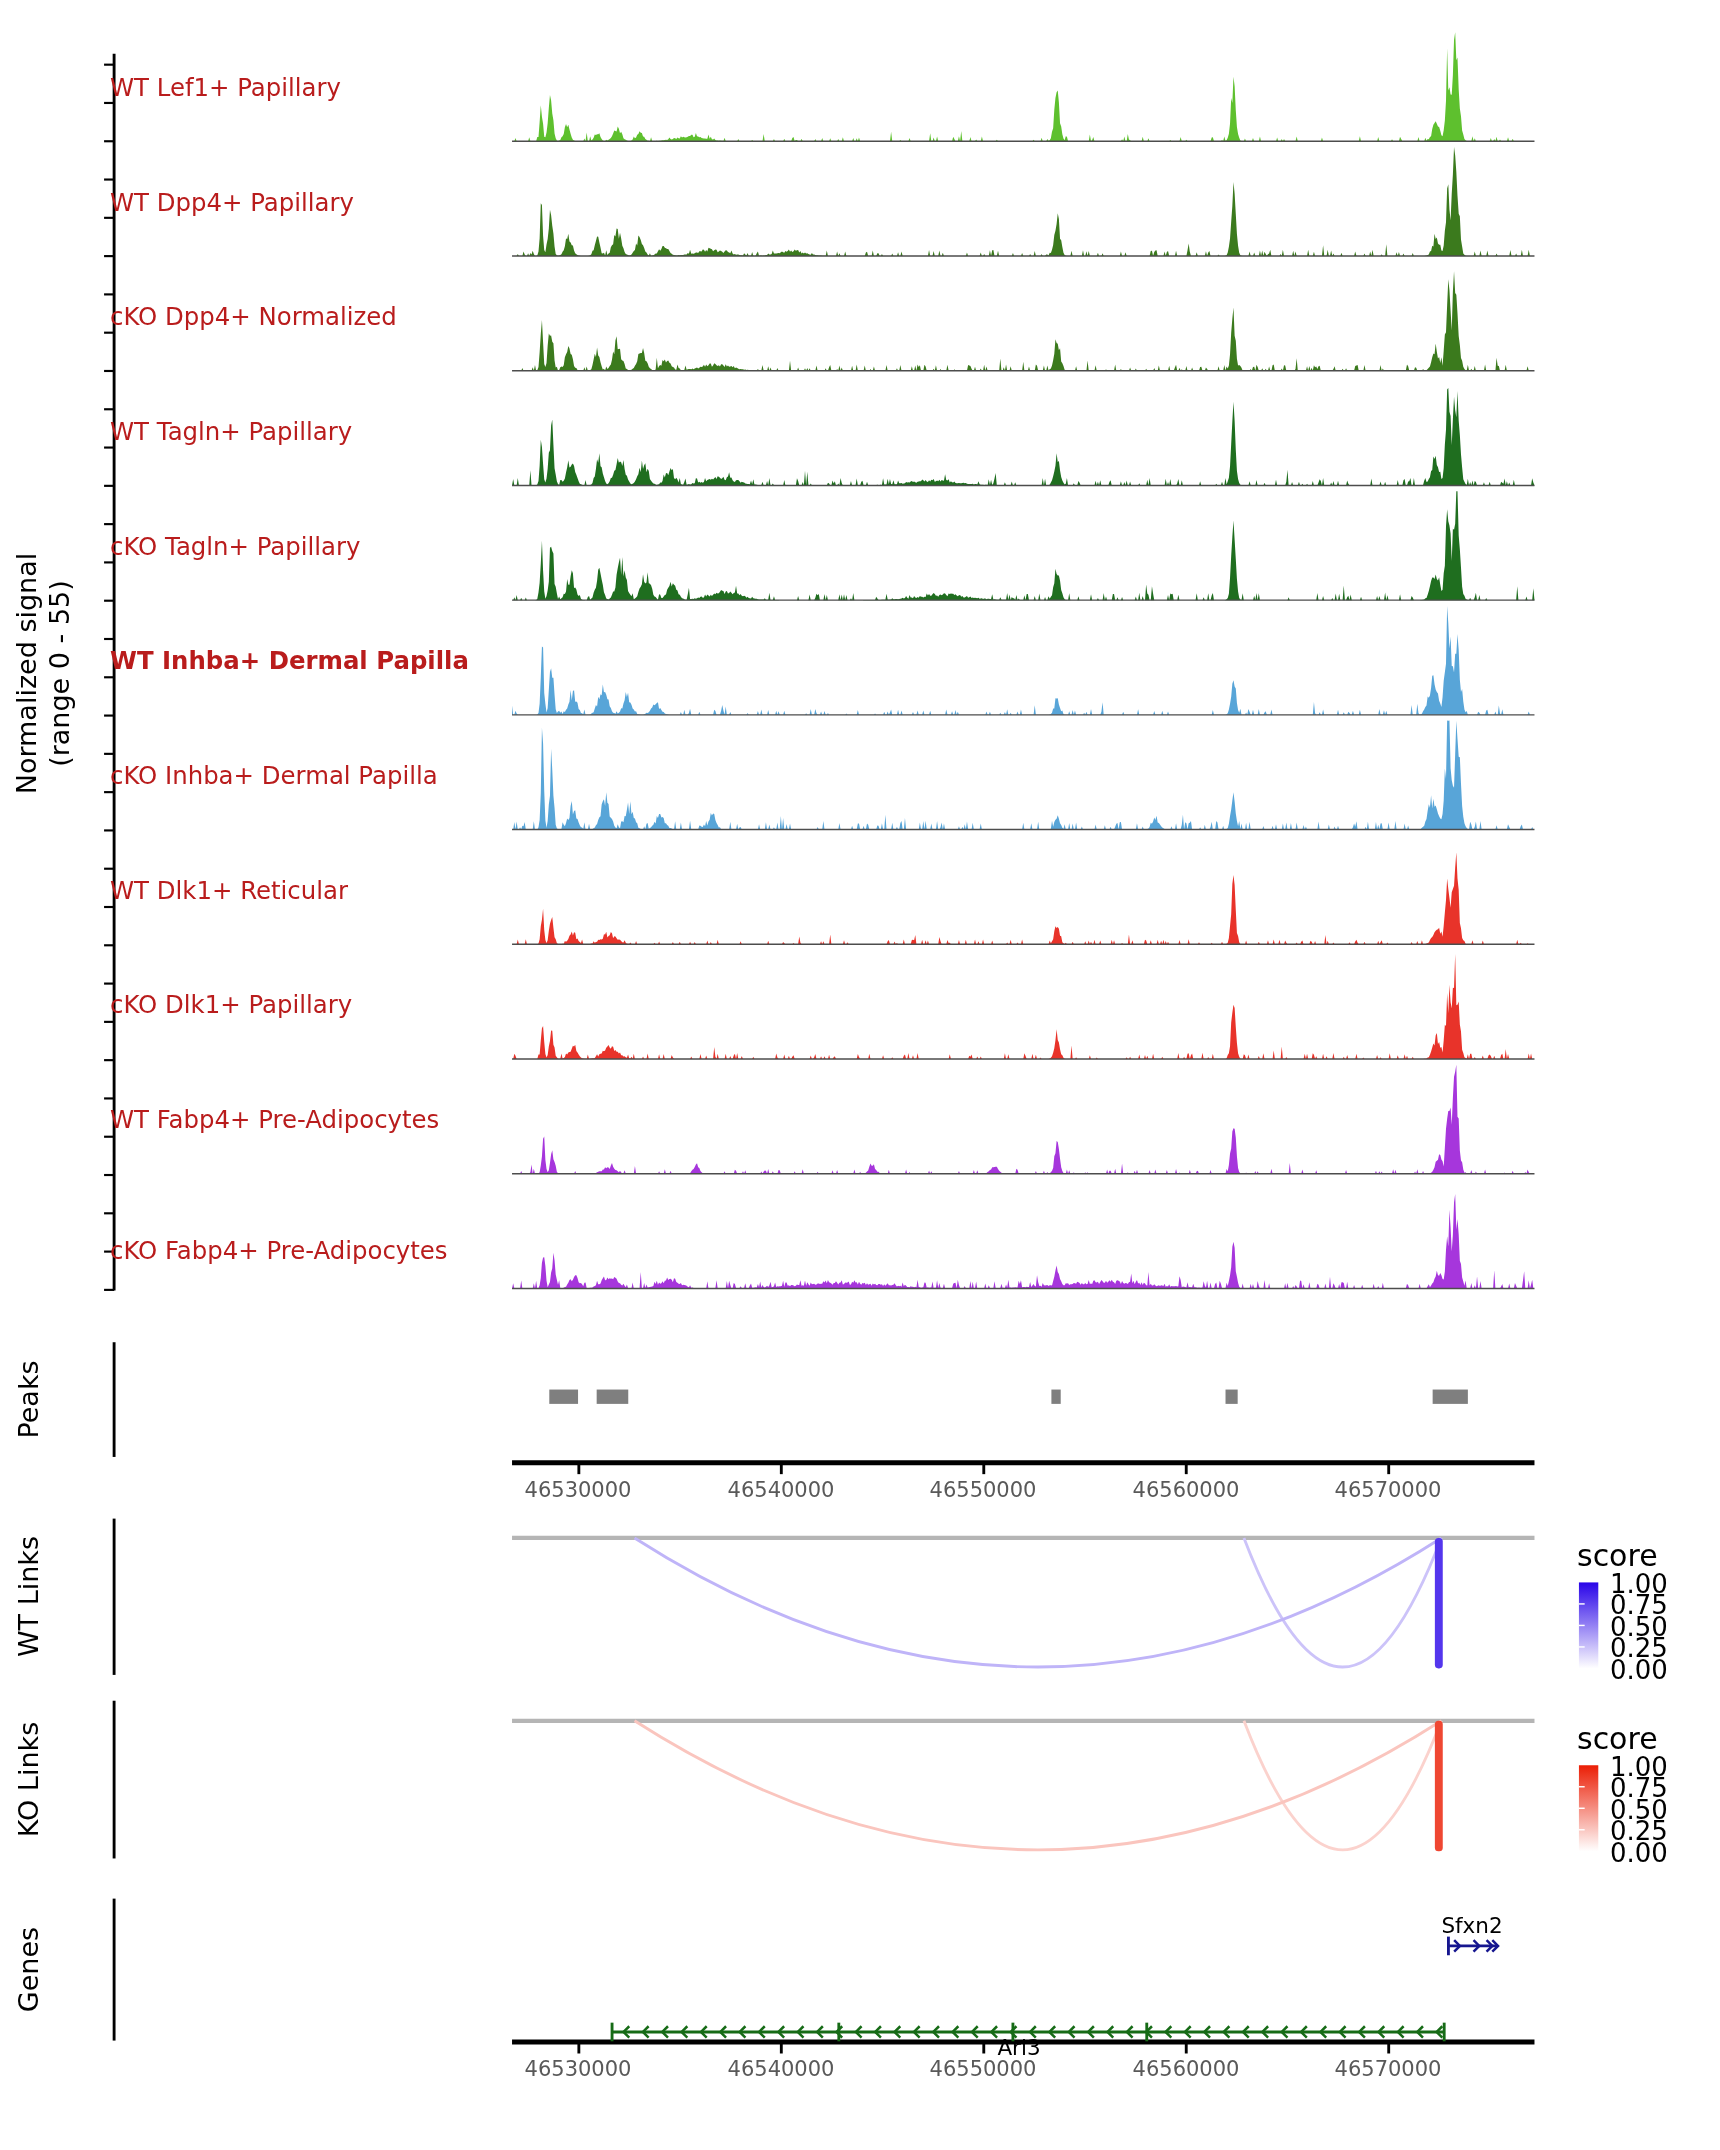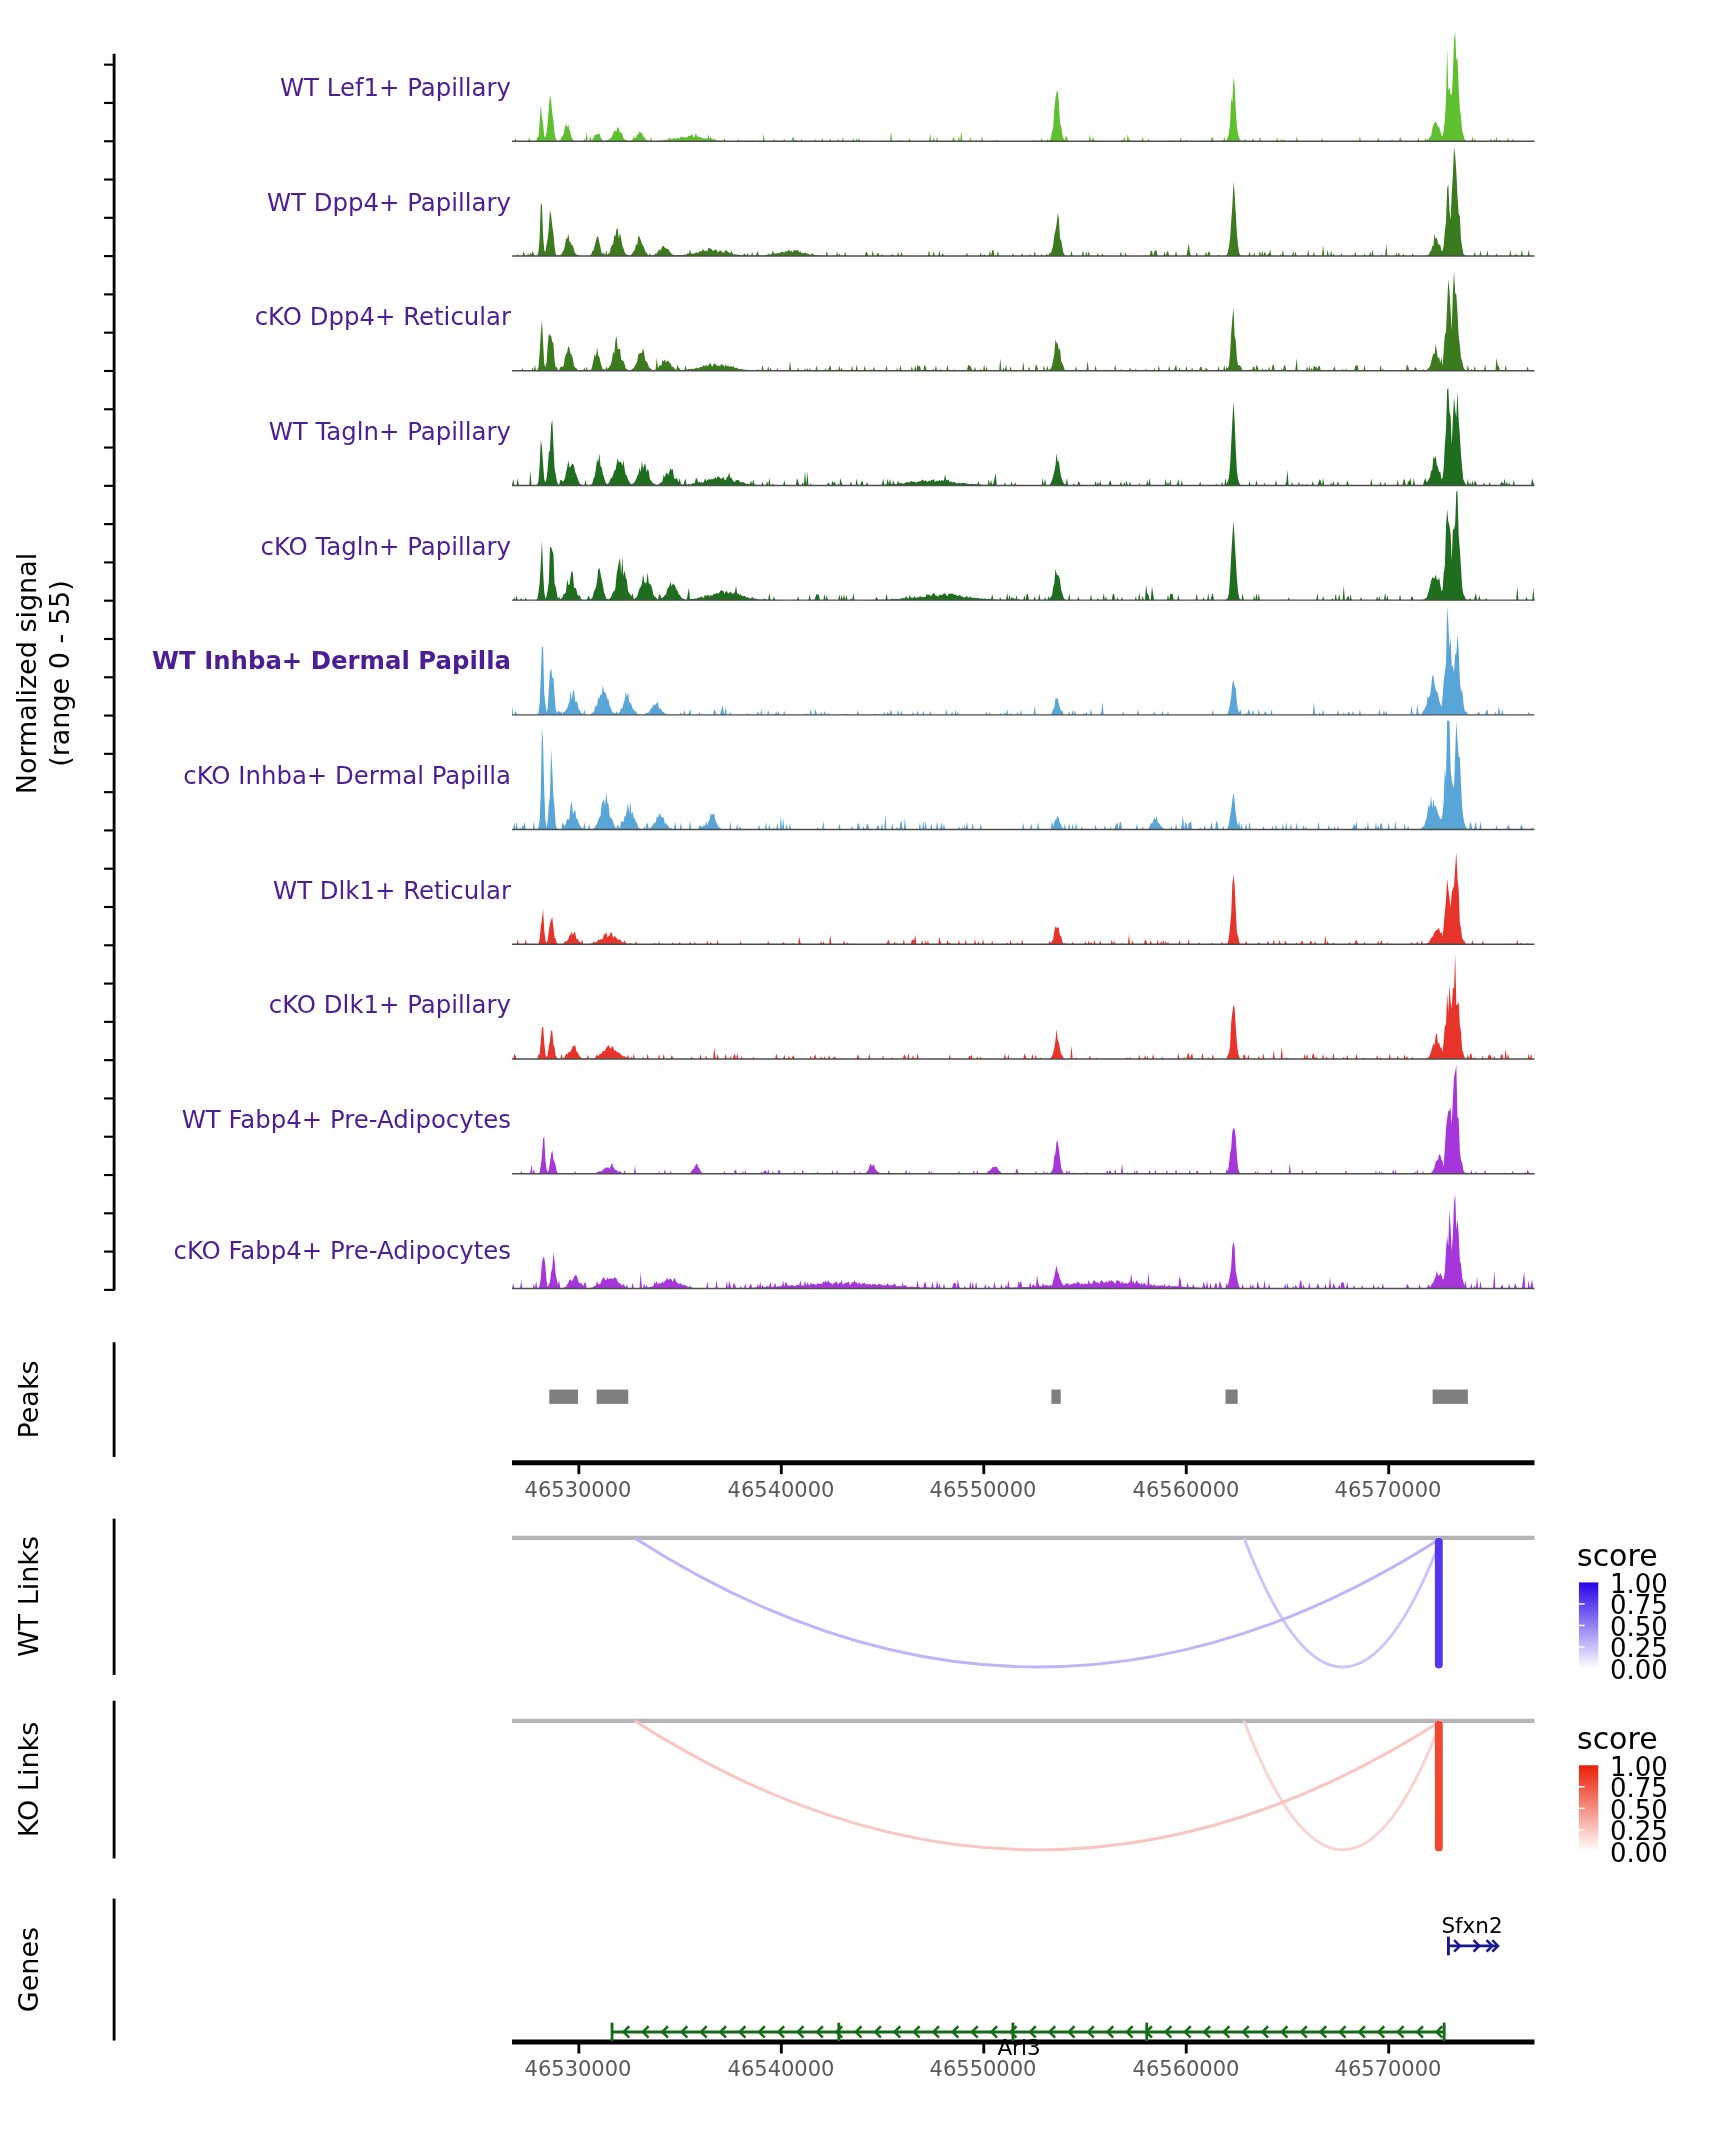--- a/index.html
+++ b/index.html
@@ -1,19 +1,19 @@
 <!DOCTYPE html>
 <html style="font-size:11.5px"><head>
 <meta charset="utf-8">
 <style>
   html,body{margin:0;padding:0;background:#ffffff;}
   .fig{position:relative;width:1721px;height:2151px;background:#ffffff;overflow:hidden;
        font-family:"DejaVu Sans","Liberation Sans",sans-serif;}
   svg#gfx{position:absolute;left:0;top:0;}
-  .track-label{position:absolute;width:401px;text-align:right;font-size:24.4px;line-height:27px;color:#4c1d95;white-space:nowrap;}
+  .track-label{position:absolute;width:401px;text-align:left;font-size:24.4px;line-height:27px;color:#b91c1c;white-space:nowrap;}
   .rot{position:absolute;width:287px;height:33px;text-align:center;font-size:27px;line-height:33px;color:#000;
        transform:rotate(-90deg);white-space:nowrap;}
   .ylab{position:absolute;width:645px;height:69px;text-align:center;font-size:27px;line-height:33px;color:#000;
         transform:rotate(-90deg);}
   .xtick{position:absolute;width:186px;text-align:center;font-size:21px;color:#595959;white-space:nowrap;}
   .xtitle{position:absolute;width:645px;text-align:center;font-size:32px;color:#000;}
   .legend-title{position:absolute;font-size:30px;color:#000;}
   .legend-tick{position:absolute;font-size:26px;color:#000;line-height:26px;}
   .gene-label{position:absolute;width:172px;text-align:center;font-size:21.5px;color:#000;white-space:nowrap;}
 </style>
@@ -190,21 +190,21 @@
   </div>
 
   <div class="rot" style="left:-115px;top:1383px;">Peaks</div>
   <div class="rot" style="left:-115px;top:1580px;">WT Links</div>
   <div class="rot" style="left:-115px;top:1763px;">KO Links</div>
   <div class="rot" style="left:-115px;top:1953px;">Genes</div>
 
   <div id="track-labels">
       <div class="track-label" style="left: 110px; top: 74px;">WT Lef1+ Papillary</div>
       <div class="track-label" style="left: 110px; top: 189px;">WT Dpp4+ Papillary</div>
-      <div class="track-label" style="left: 110px; top: 303px;">cKO Dpp4+ Reticular</div>
+      <div class="track-label" style="left: 110px; top: 303px;">cKO Dpp4+ Normalized</div>
       <div class="track-label" style="left: 110px; top: 418px;">WT Tagln+ Papillary</div>
       <div class="track-label" style="left: 110px; top: 533px;">cKO Tagln+ Papillary</div>
       <div class="track-label" style="left: 110px; top: 647px; font-weight: bold;">WT Inhba+ Dermal Papilla</div>
       <div class="track-label" style="left: 110px; top: 762px;">cKO Inhba+ Dermal Papilla</div>
       <div class="track-label" style="left: 110px; top: 877px;">WT Dlk1+ Reticular</div>
       <div class="track-label" style="left: 110px; top: 991px;">cKO Dlk1+ Papillary</div>
       <div class="track-label" style="left: 110px; top: 1106px;">WT Fabp4+ Pre-Adipocytes</div>
       <div class="track-label" style="left: 110px; top: 1221px; margin-top: 16px;">cKO Fabp4+ Pre-Adipocytes</div>
     </div>
   <div id="xticks-top">

